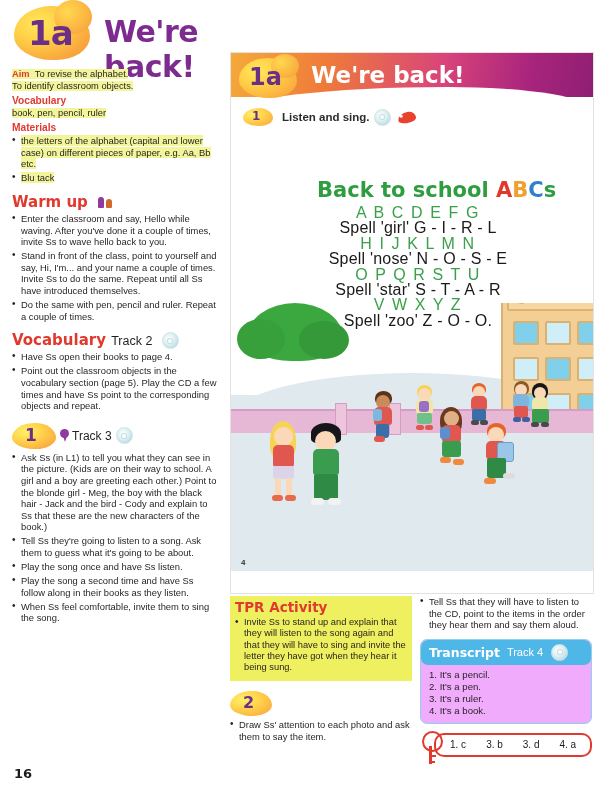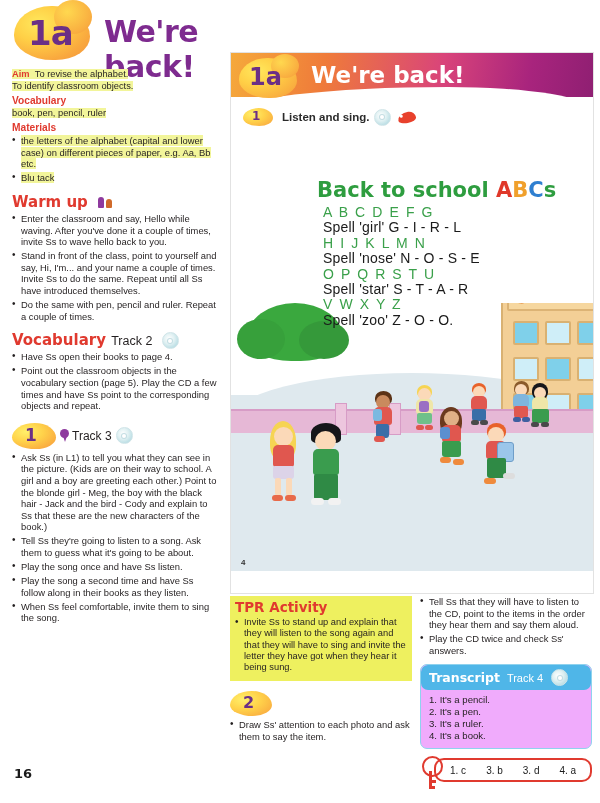--- a/index.html
+++ b/index.html
@@ -134,22 +134,22 @@
   }
   .bird:after{content:"";position:absolute;left:2px;top:2px;width:3px;height:3px;border-radius:50%;background:#fff;}
 
   .song-title{
     position:absolute;left:86px;top:125px;z-index:4;font-size:21px;font-weight:bold;
     font-family:"DejaVu Sans",sans-serif;color:#2e9d3f;white-space:nowrap;
   }
   .cA{color:#e0382a;}.cB{color:#f0a02c;}.cC{color:#2f7fd0;}.cS{color:#2e9d3f;}
 
   .lyrics{
-    position:absolute;left:92px;top:152px;z-index:4;width:190px;
-    font-size:14px;line-height:15.4px;color:#1a1a1a;
+    position:absolute;left:92px;top:152px;z-index:4;width:190px;text-align:center;
+    font-size:16px;line-height:15.4px;color:#1a1a1a;
   }
   .lyrics .ltr{color:#3aa04a;letter-spacing:1.6px;}
   .lyrics .spell{letter-spacing:0.2px;}
 
   
   .scene{position:absolute;left:0;top:250px;width:362px;height:268px;overflow:hidden;}
   .sky{position:absolute;left:0;top:0;width:362px;height:120px;background:#ffffff;}
   .ground{position:absolute;left:0;top:92px;width:362px;height:176px;background:#dfe9ee;}
   .ground:before{content:"";position:absolute;left:0;top:-22px;width:362px;height:46px;background:#dfe9ee;border-radius:50% 50% 0 0 / 100% 100% 0 0;}
   .wall{position:absolute;left:0;top:106px;width:362px;height:22px;background:#e6b8d6;border-top:2px solid #d79cc6;}
@@ -436,21 +436,20 @@
         <span>2</span>
       </span>
       <ul class="bl">
         <li><span>Draw Ss' attention to each photo and ask them to say the item.</span></li>
       </ul>
     </div>
 
     <div class="col-c">
       <ul class="bl">
         <li><span>Tell Ss that they will have to listen to the CD, point to the items in the order they hear them and say them aloud.</span></li>
-        <li><span>Play the CD twice and check Ss' answers.</span></li>
       </ul>
 
       <div class="tr-box">
         <div class="tr-head">
           <span class="t1">Transcript</span>
           <span class="t2">Track 4</span>
           <span class="cd-icon" style="margin-left:8px;"></span>
         </div>
         <div class="tr-body">
           <div>1.  It's a pencil.</div>

